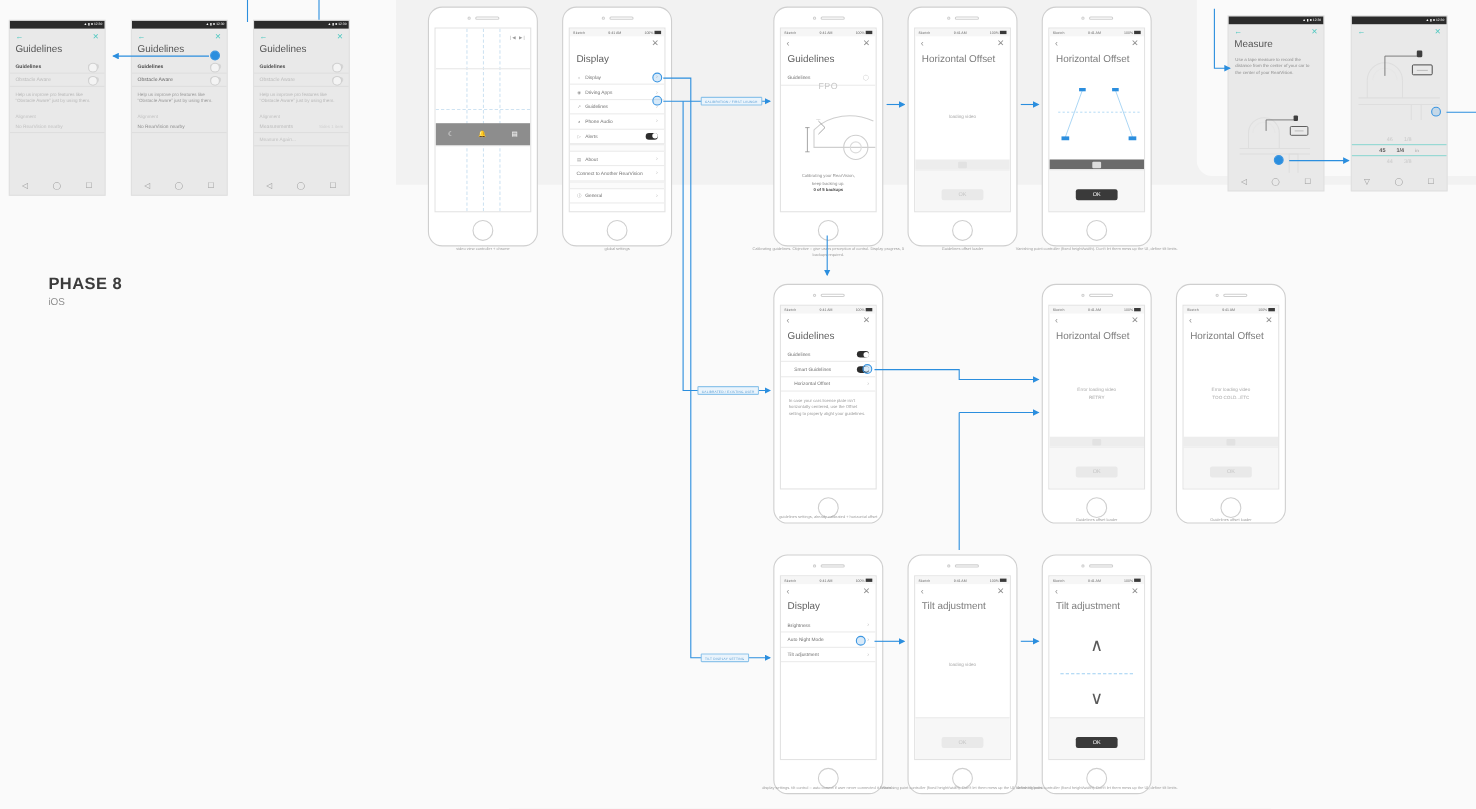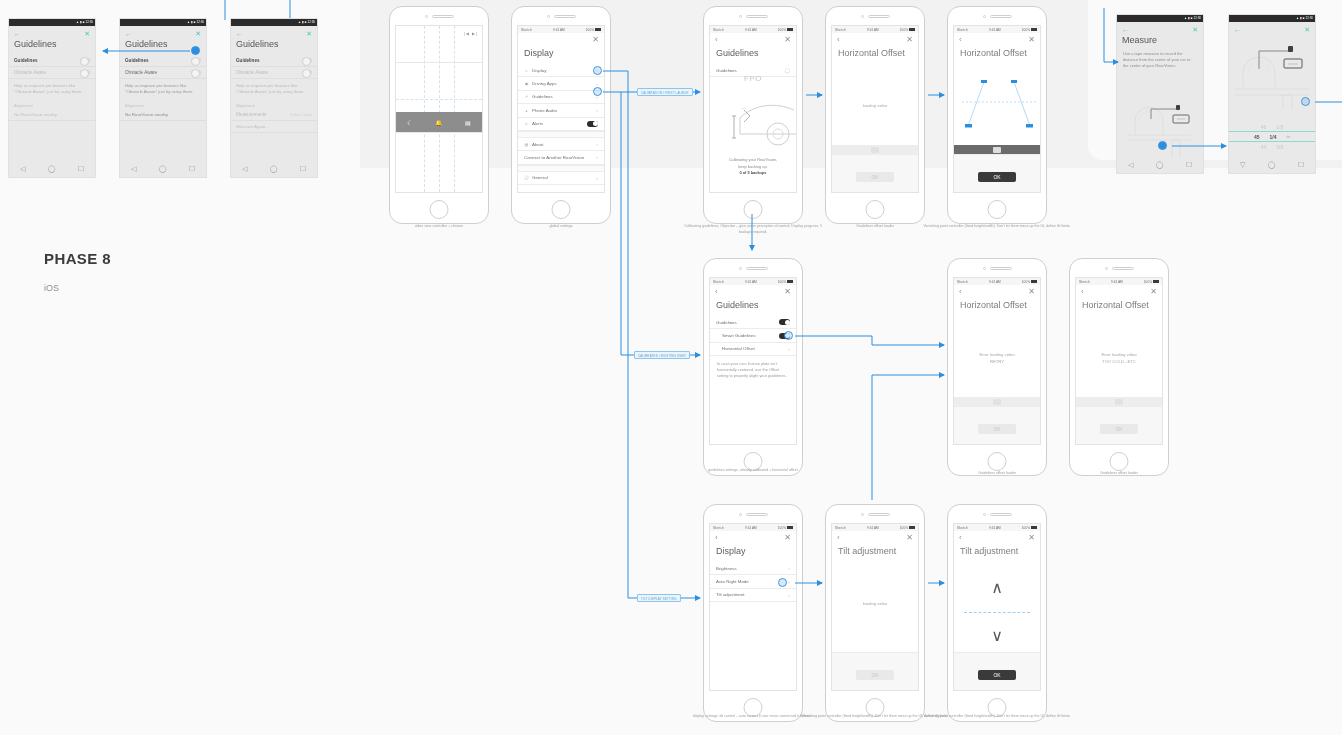--- a/index.html
+++ b/index.html
@@ -18,21 +18,21 @@
     background: #fafafa;
     border-radius: 14px;
   }
   .panel-top-left  { left: -30px; top: -40px; width: 390px; height: 226px; }
   .panel-top-right { left: 1088px; top: -40px; width: 300px; height: 200px; }
   .panel-main      { left: -30px; top: 168px; width: 1410px; height: 600px; }
 
   
   .phase { position: absolute; left: 44px; top: 250px; }
   .phase-title { font-size: 15px; font-weight: bold; color: #3b3b3b; letter-spacing: .4px; }
-  .phase-sub   { font-size: 9px; color: #8d8d8d; margin-top: 16px; }
+  .phase-sub   { font-size: 9px; color: #8d8d8d; margin-top: 2px; }
 
   
   .android {
     position: absolute; width: 88px; height: 160px;
     background: #e9e9e9; border: 1px solid #e0e0e0;
   }
   .android .statusbar {
     height: 7px; background: #2b2b2b; display: flex;
     align-items: center; justify-content: flex-end; padding-right: 2px; gap: 1px;
   }

